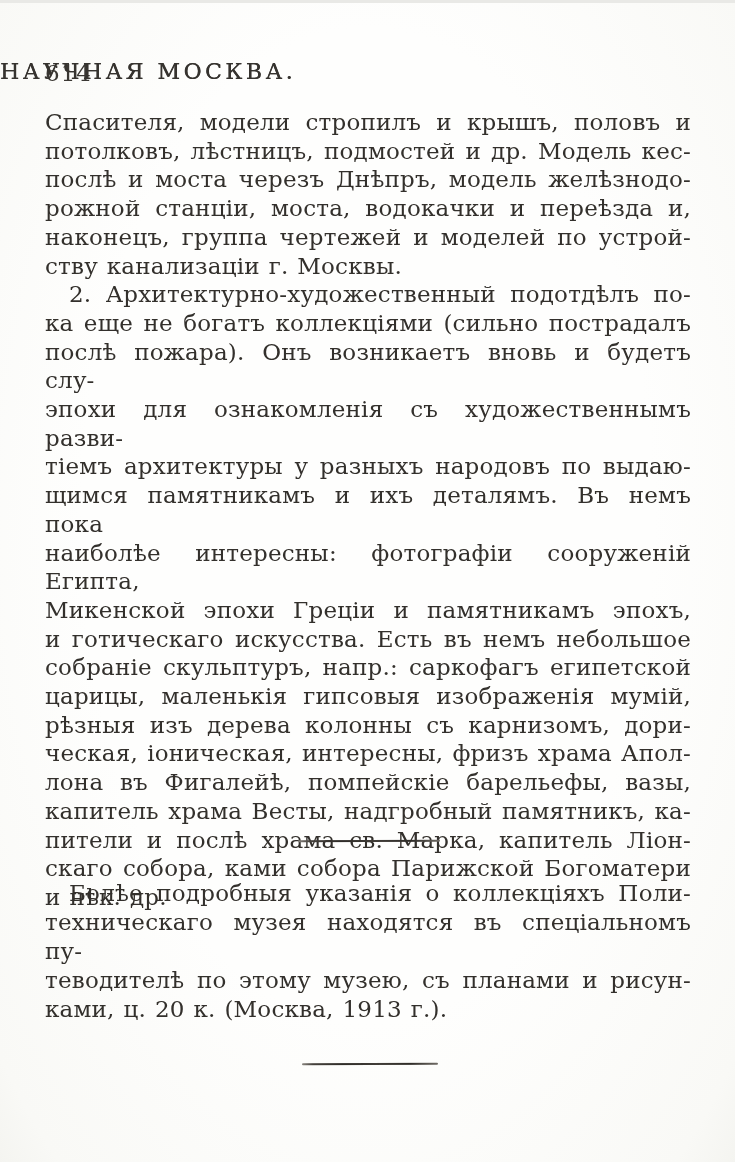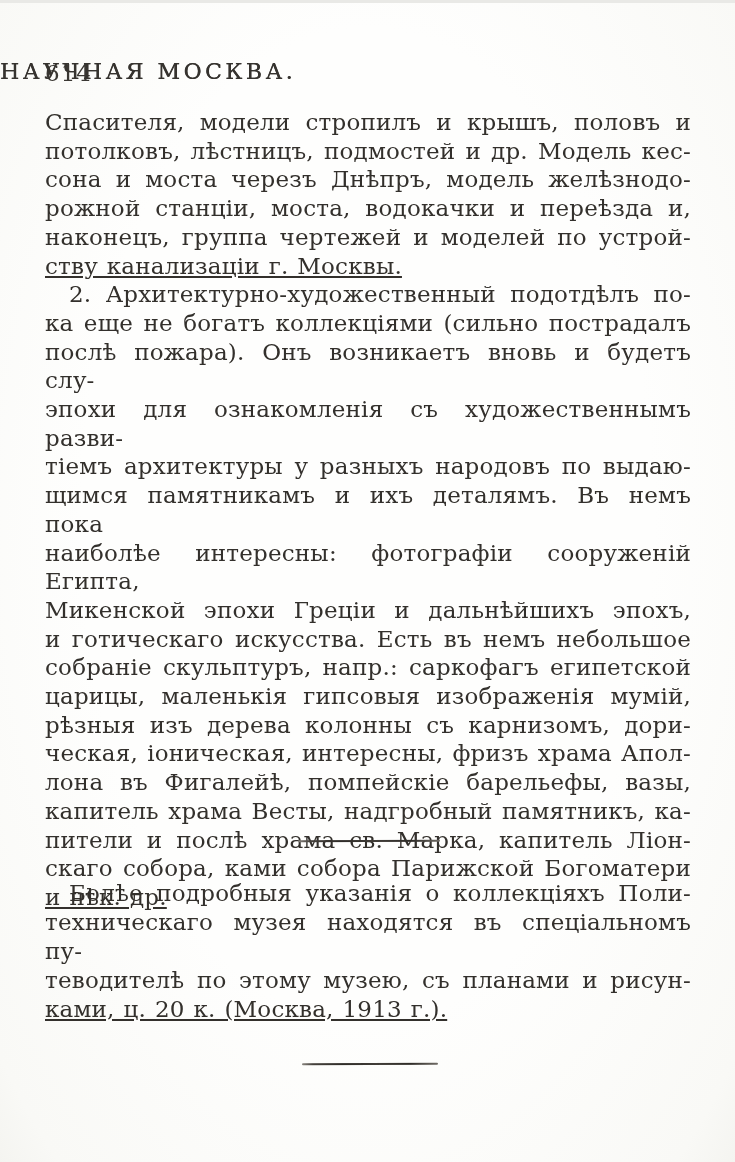--- a/index.html
+++ b/index.html
@@ -58,21 +58,20 @@
     letter-spacing: 0.2px;
   }
   .ln {
     text-align: justify;
     text-align-last: justify;
     white-space: normal;
   }
   .ln.last {
     text-align: center;
     text-align-last: left;
-    text-decoration: underline;
   }
   .ln.indent {
     text-indent: 24px;
   }
   .divider {
     position: absolute;
     height: 2px;
     background: linear-gradient(90deg, #8a8680 0%, #46423d 8%, #2f2c28 30%, #413d38 55%, #2f2c28 80%, #706c66 100%);
     border-radius: 1px;
   }
@@ -85,35 +84,35 @@
 <div class="page">
 
   <div class="folio">614</div>
   <div class="running-title">НАУЧНАЯ МОСКВА.</div>
 
   <div class="text-main">
 
     <div>
       <div class="ln">Спасителя, модели стропилъ и крышъ, половъ и</div>
       <div class="ln">потолковъ, лѣстницъ, подмостей и др. Модель кес-</div>
-      <div class="ln">сона и моста черезъ Днѣпръ, модель желѣзнодо-</div>
+      <div class="ln">послѣ и моста черезъ Днѣпръ, модель желѣзнодо-</div>
       <div class="ln">рожной станціи, моста, водокачки и переѣзда и,</div>
       <div class="ln">наконецъ, группа чертежей и моделей по устрой-</div>
       <div class="ln last">ству канализаціи г. Москвы.</div>
     </div>
 
     <div>
       <div class="ln indent">2. Архитектурно-художественный подотдѣлъ по-</div>
       <div class="ln">ка еще не богатъ коллекціями (сильно пострадалъ</div>
       <div class="ln">послѣ пожара). Онъ возникаетъ вновь и будетъ слу-</div>
       <div class="ln">эпохи для ознакомленія съ художественнымъ разви-</div>
       <div class="ln">тіемъ архитектуры у разныхъ народовъ по выдаю-</div>
       <div class="ln">щимся памятникамъ и ихъ деталямъ. Въ немъ пока</div>
       <div class="ln">наиболѣе интересны: фотографіи сооруженій Египта,</div>
-      <div class="ln">Микенской эпохи Греціи и дальнѣйшихъ эпохъ,</div>
+      <div class="ln">Микенской эпохи Греціи и памятникамъ эпохъ,</div>
       <div class="ln">и готическаго искусства. Есть въ немъ небольшое</div>
       <div class="ln">собраніе скульптуръ, напр.: саркофагъ египетской</div>
       <div class="ln">царицы, маленькія гипсовыя изображенія мумій,</div>
       <div class="ln">рѣзныя изъ дерева колонны съ карнизомъ, дори-</div>
       <div class="ln">ческая, іоническая, интересны, фризъ храма Апол-</div>
       <div class="ln">лона въ Фигалейѣ, помпейскіе барельефы, вазы,</div>
       <div class="ln">капитель храма Весты, надгробный памятникъ, ка-</div>
       <div class="ln">пители и послѣ храма св. Марка, капитель Ліон-</div>
       <div class="ln">скаго собора, ками собора Парижской Богоматери</div>
       <div class="ln last">и нѣк. др.</div>

